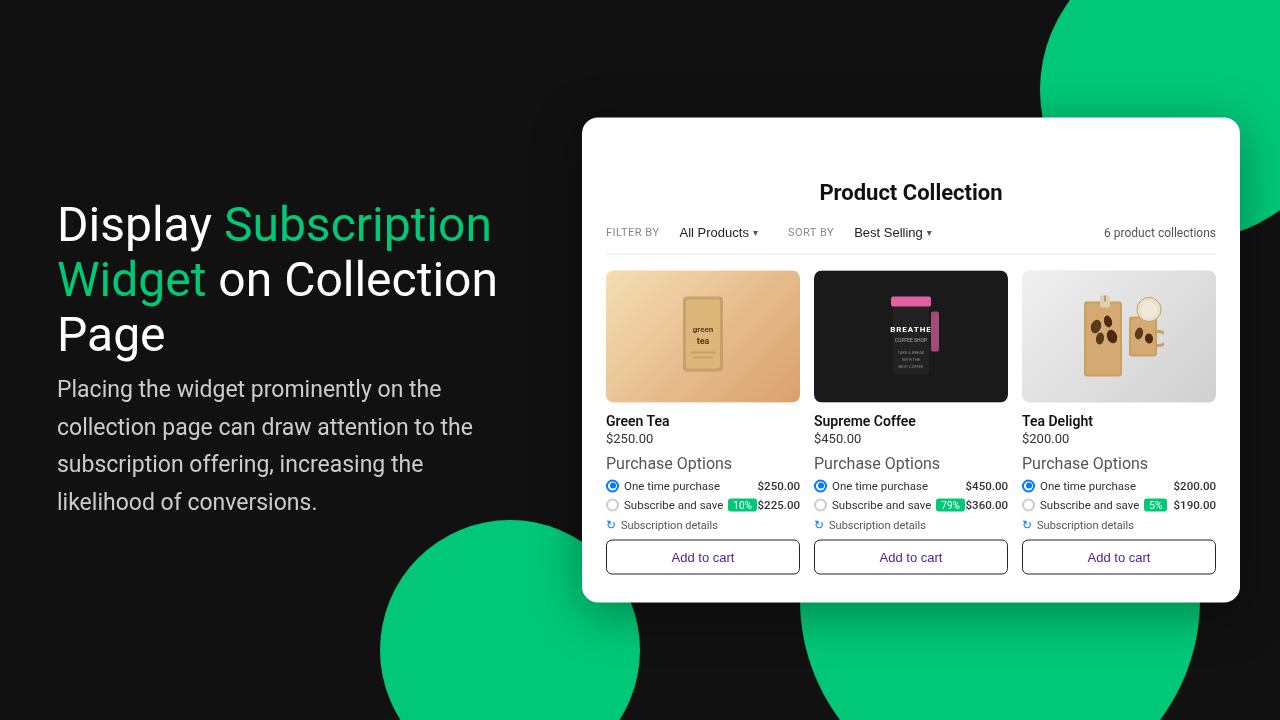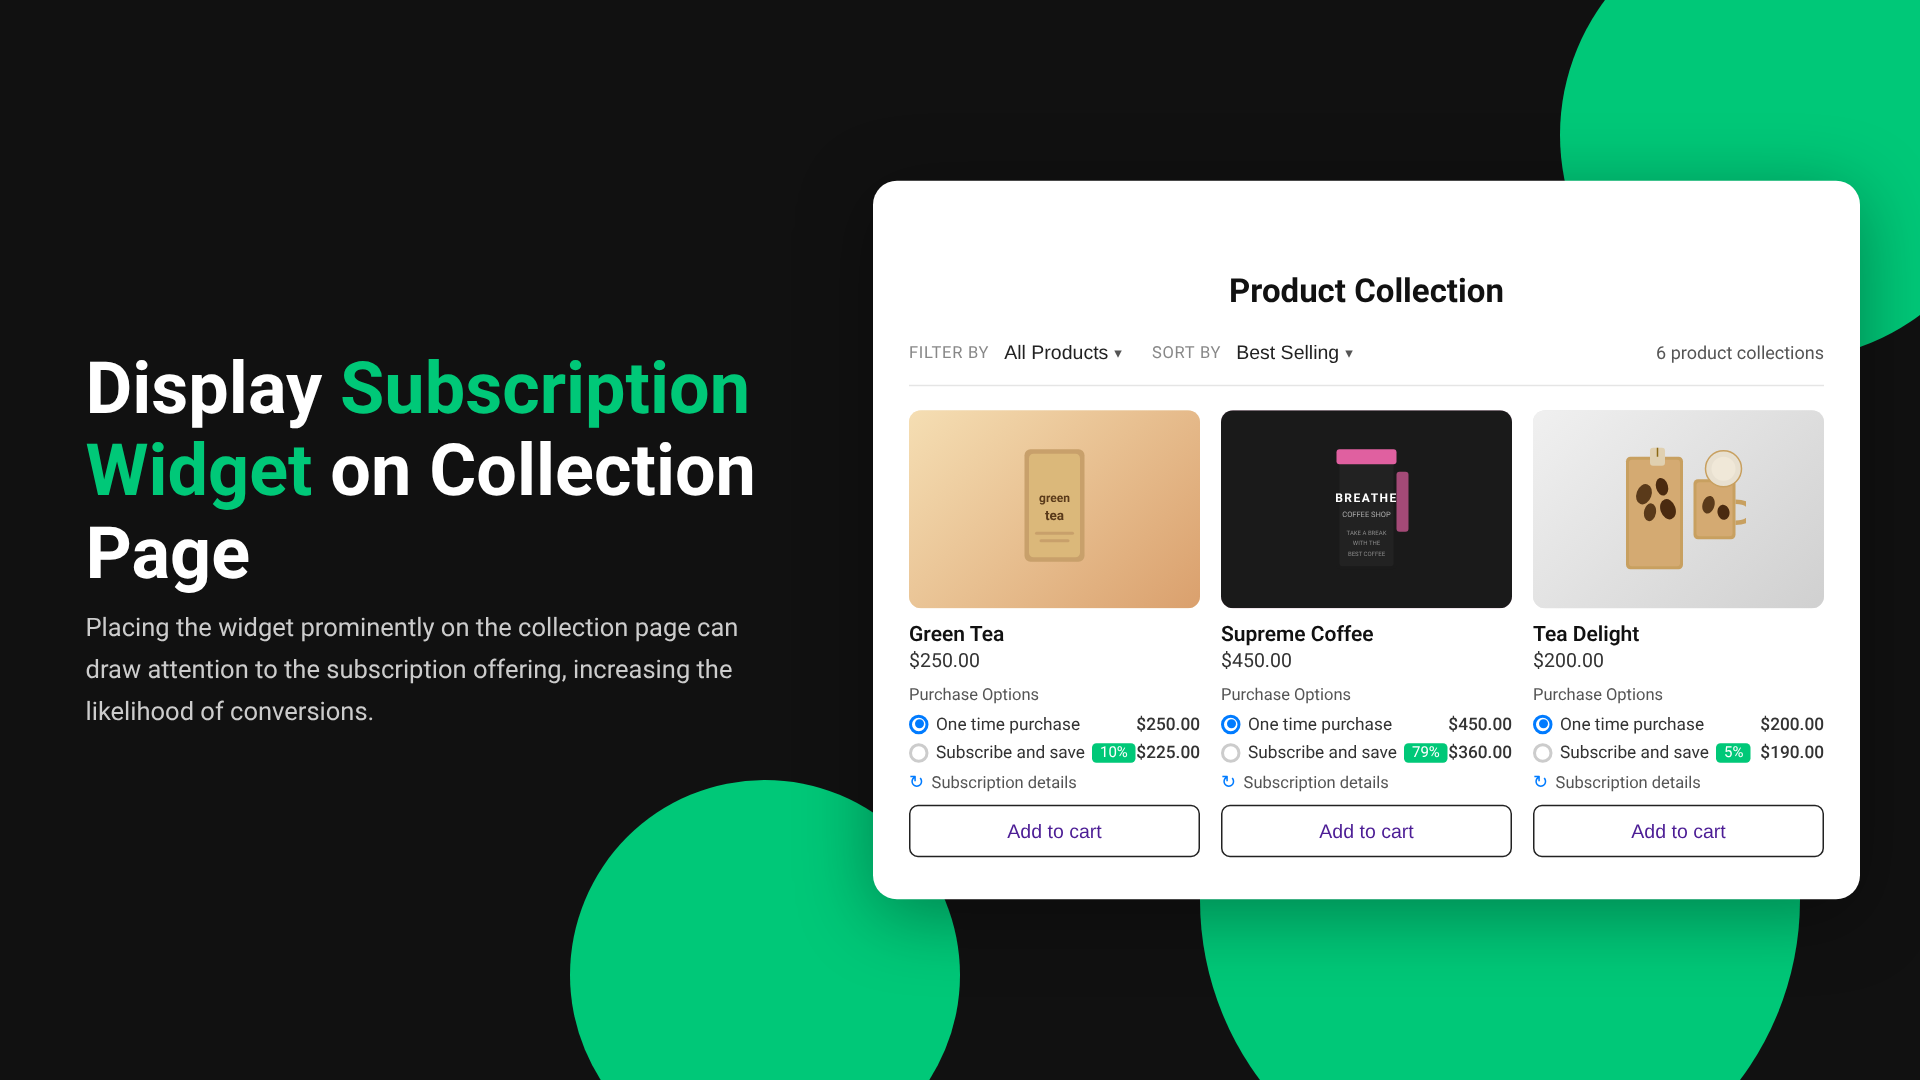--- a/index.html
+++ b/index.html
@@ -52,32 +52,32 @@
       position: absolute;
       left: 57px;
       top: 50%;
       transform: translateY(-50%);
       z-index: 2;
       max-width: 510px;
     }
 
     .hero-title {
       font-size: 48px;
-      font-weight: 700;
+      font-weight: 400;
       color: #ffffff;
       line-height: 1.15;
       margin-bottom: 8px;
     }
 
     .hero-title .accent {
       color: #00c878;
     }
 
     .hero-desc {
-      font-size: 17px;
+      font-size: 23px;
       color: #cccccc;
       line-height: 1.65;
       max-width: 460px;
     }
 
     
     .product-panel {
       position: absolute;
       right: 40px;
       top: 50%;
@@ -104,21 +104,21 @@
       align-items: center;
       justify-content: space-between;
       border-bottom: 1px solid #e5e5e5;
       padding-bottom: 12px;
       margin-bottom: 16px;
     }
 
     .toolbar-left {
       display: flex;
       align-items: center;
-      gap: 6px;
+      gap: 16px;
       font-size: 12px;
       color: #555;
     }
 
     .toolbar-left .label {
       color: #888;
       font-size: 11px;
       text-transform: uppercase;
       letter-spacing: 0.5px;
     }
@@ -199,21 +199,21 @@
       margin-bottom: 2px;
     }
 
     .product-price {
       font-size: 13px;
       color: #333;
       margin-bottom: 8px;
     }
 
     .purchase-options-label {
-      font-size: 11px;
+      font-size: 16px;
       color: #555;
       margin-bottom: 6px;
     }
 
     .option-row {
       display: flex;
       align-items: center;
       justify-content: space-between;
       font-size: 11.5px;
       color: #333;

